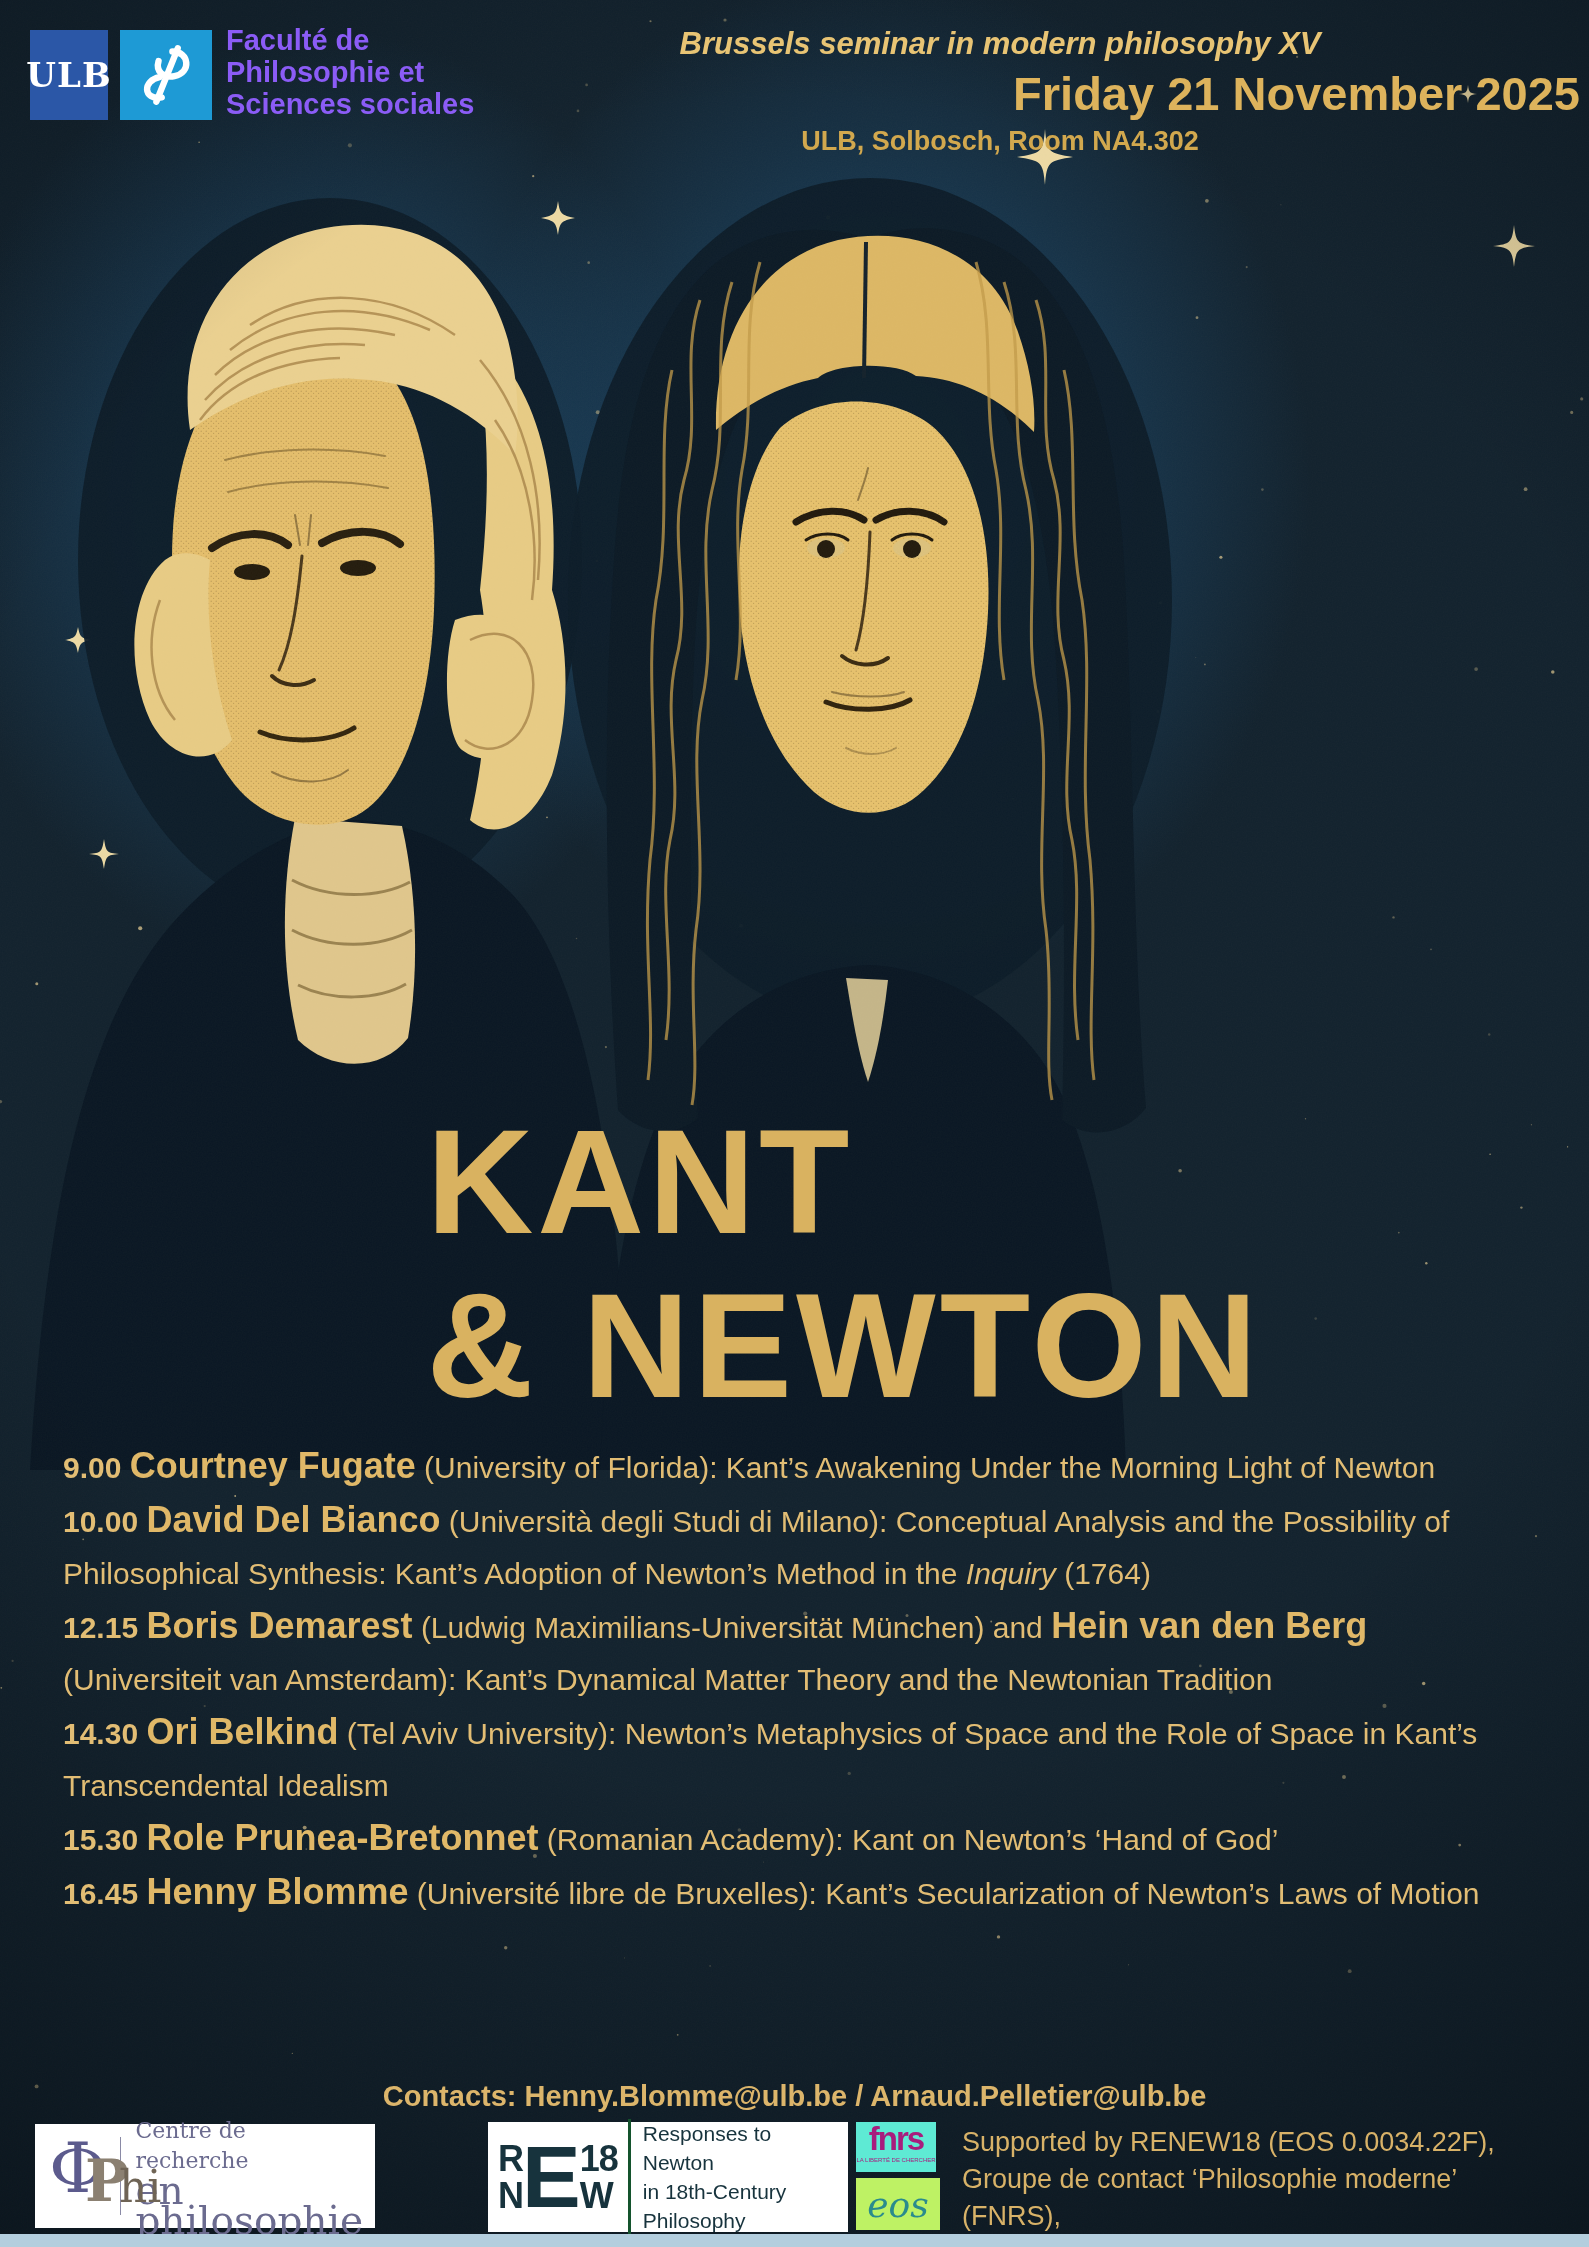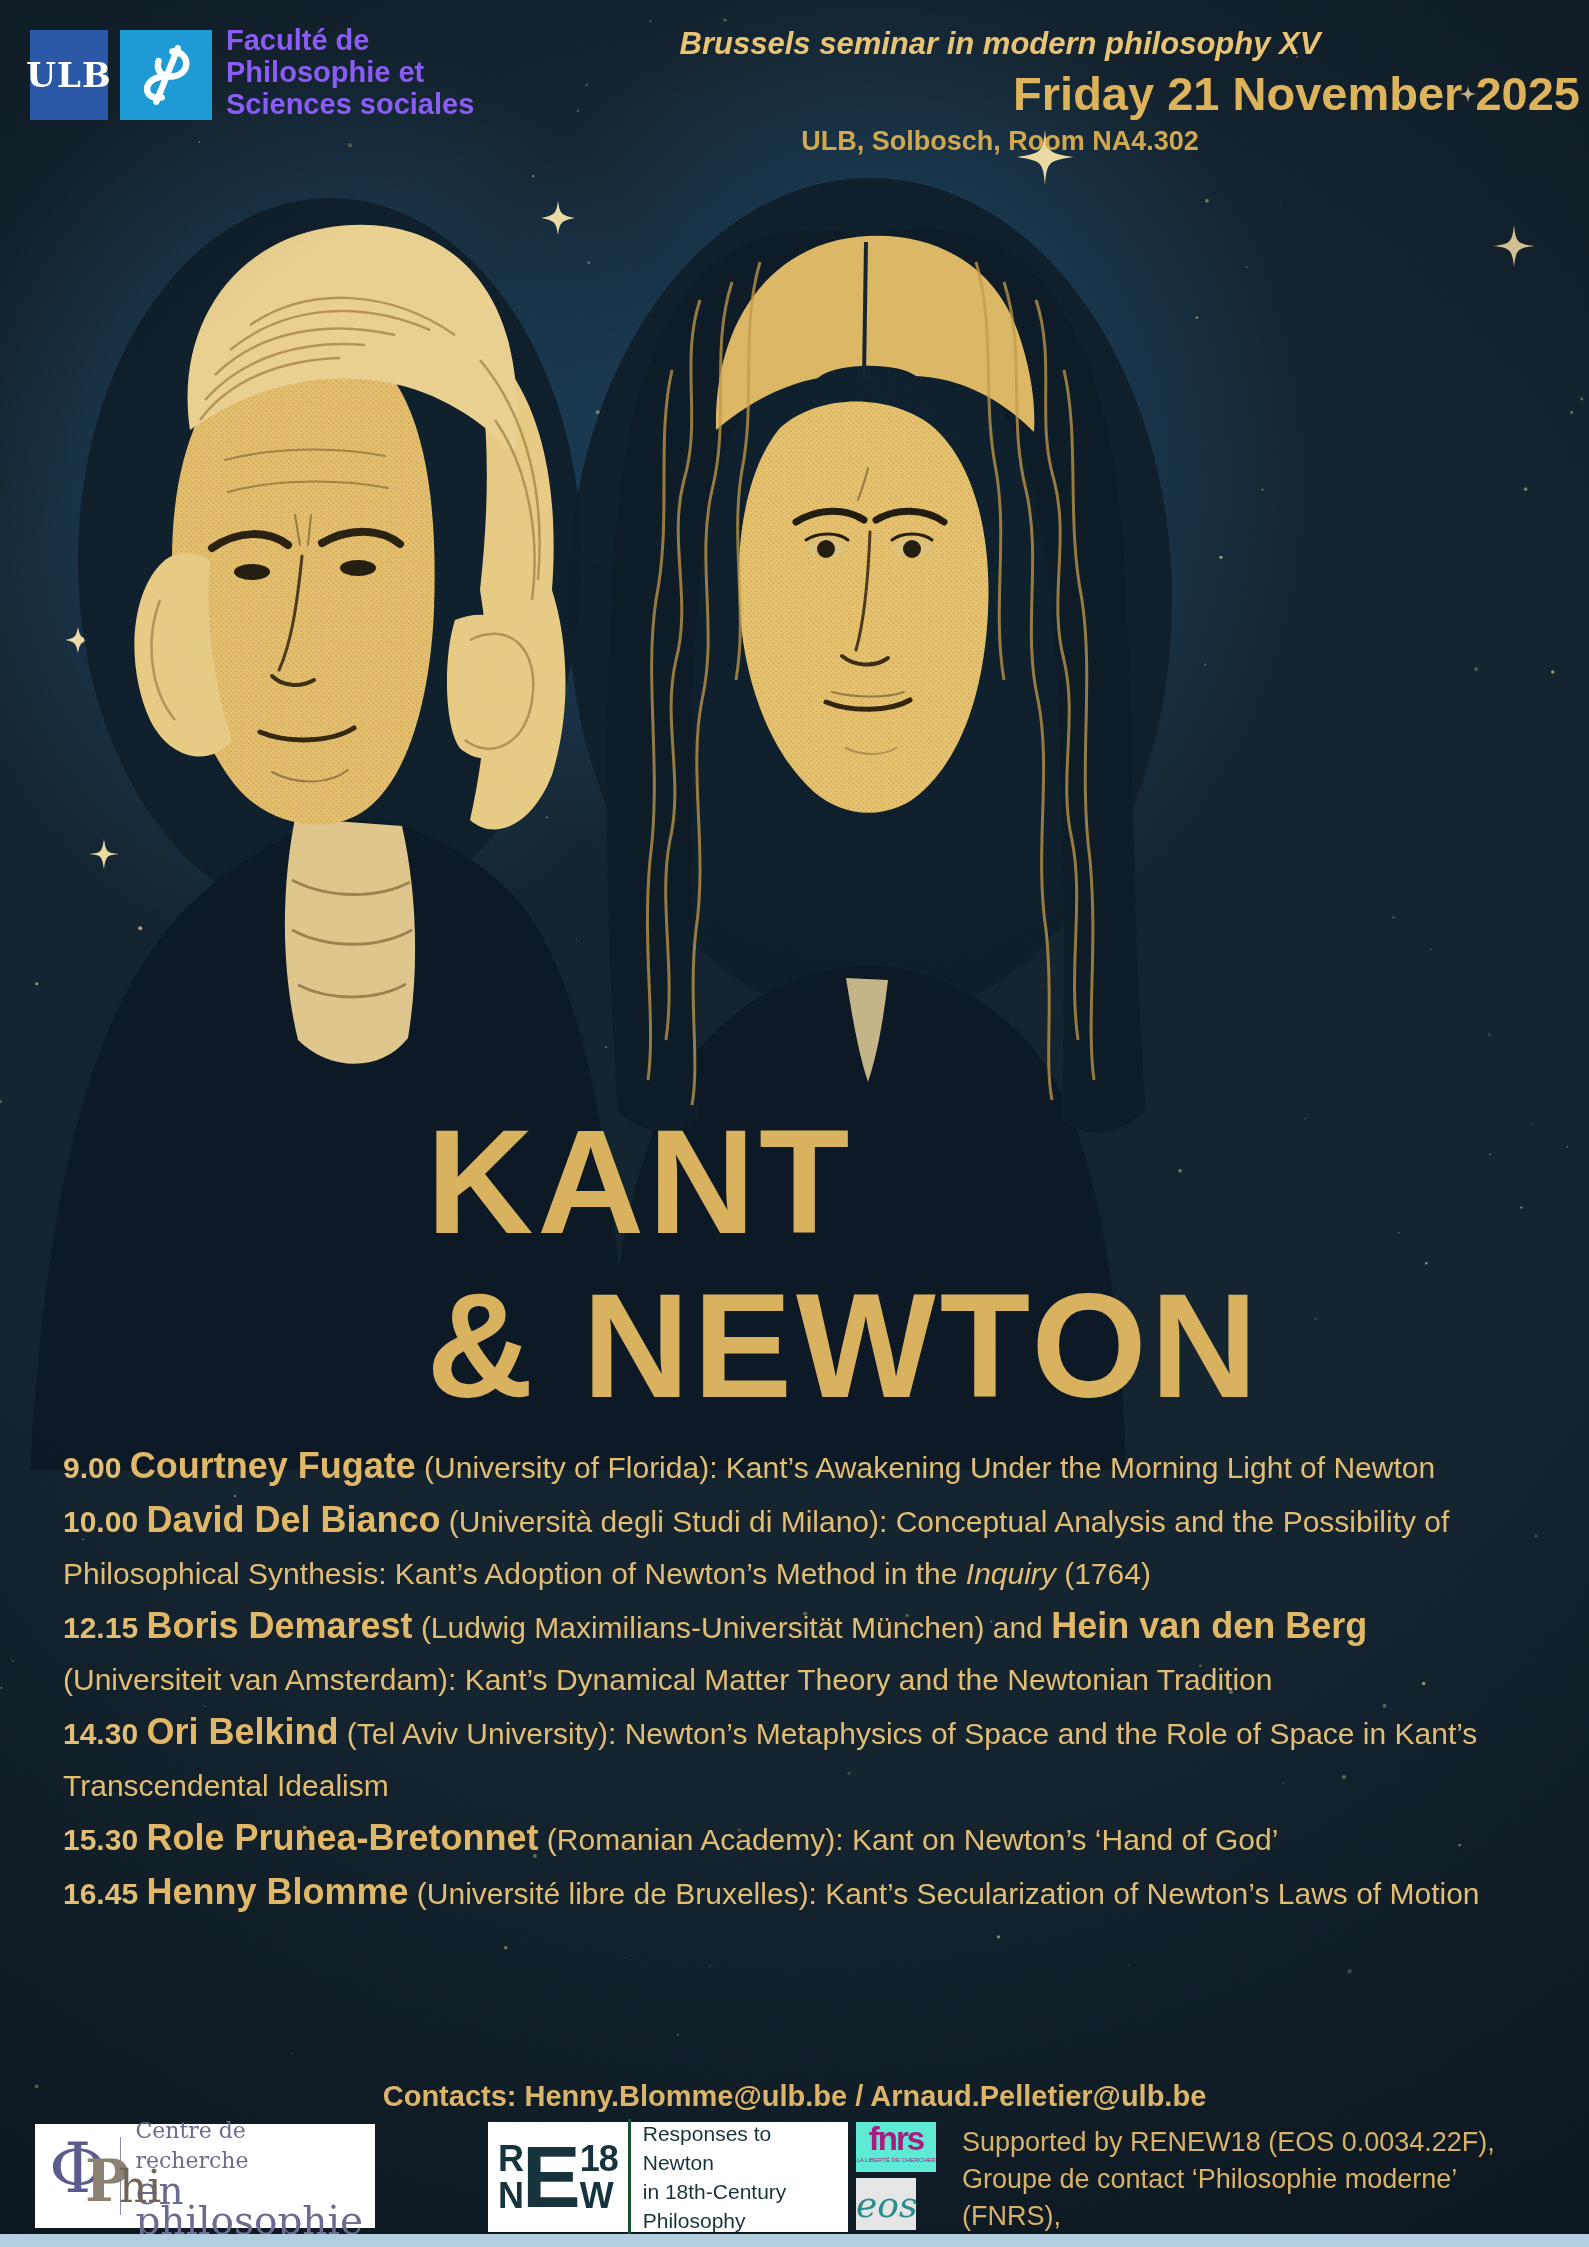--- a/index.html
+++ b/index.html
@@ -46,21 +46,21 @@
 
   .renew-box{left:488px;top:2122px;width:360px;height:110px;background:#fff;display:flex;align-items:center;padding:0 10px;box-sizing:border-box;}
   .renew-mark{display:flex;align-items:center;color:#17333d;font-weight:bold;}
   .rn-col{display:flex;flex-direction:column;font-size:36px;line-height:37px;letter-spacing:-1px;}
   .rn-E{font-size:88px;line-height:78px;margin:0 -1px;}
   .renew-desc{border-left:3px solid #14532d;padding-left:12px;margin-left:10px;font-size:21px;line-height:29px;color:#17333d;}
 
   .fnrs-box{left:856px;top:2122px;width:80px;height:50px;background:#5eead4;text-align:center;overflow:hidden;}
   .fnrs-text{color:#a81c7d;font-weight:bold;font-size:33px;line-height:34px;letter-spacing:-2px;}
   .fnrs-tag{color:#a81c7d;font-size:6px;line-height:8px;}
-  .eos-box{left:856px;top:2178px;width:60px;height:52px;background:#e5e5e5;display:flex;align-items:center;justify-content:flex-start;}
+  .eos-box{left:856px;top:2178px;width:84px;height:52px;background:#bef264;display:flex;align-items:center;justify-content:center;}
   .eos-text{color:#2b8b8d;font-family:"DejaVu Serif",serif;font-style:italic;font-size:36px;}
 
   .support{left:962px;top:2124px;width:600px;font-size:27px;line-height:37px;color:#d8b268;}
 
   .strip{left:0;top:2234px;width:1589px;height:13px;background:#b3cede;z-index:4;}
 </style>
 </head>
 <body>
 
 <div class="poster">

